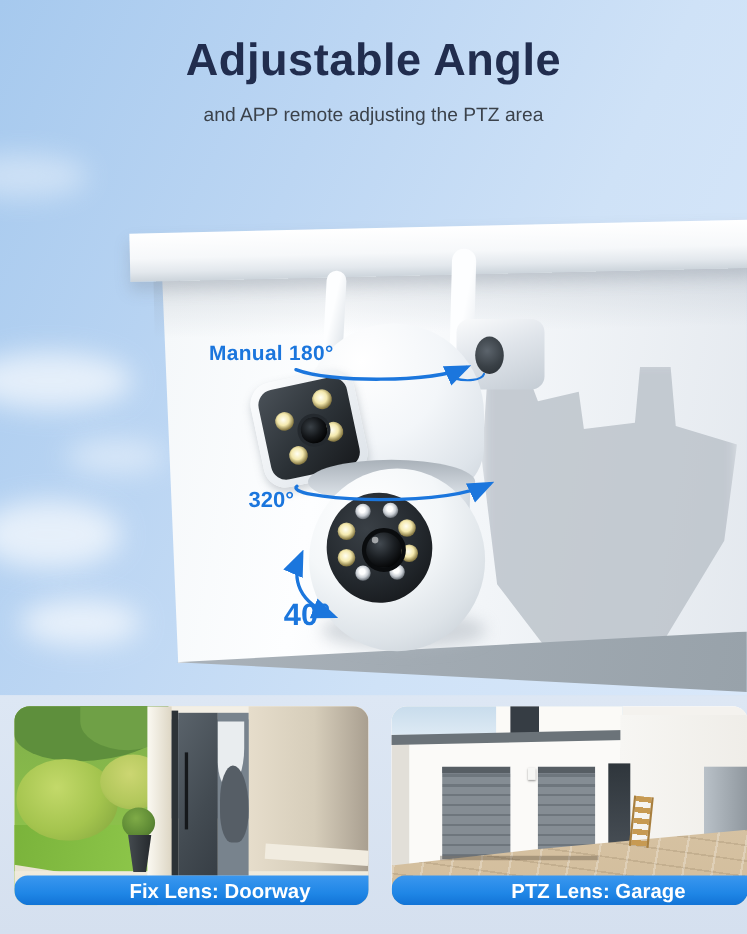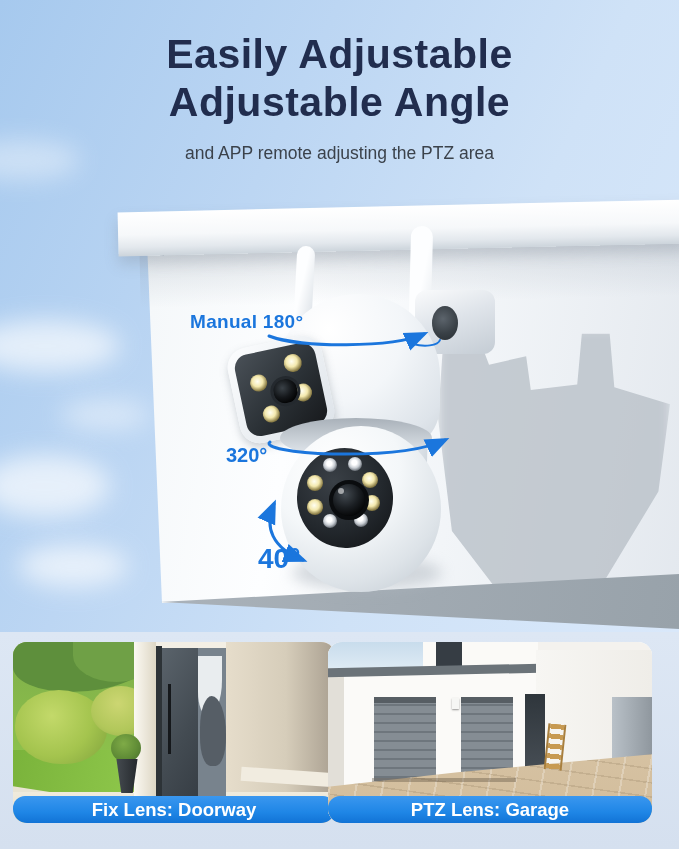--- a/index.html
+++ b/index.html
@@ -87,24 +87,24 @@
   .anno-svg{position:absolute;left:0;top:0;width:679px;height:632px;z-index:25;}
   .anno-label{position:absolute;color:var(--accent-blue,#1b76dd);font-weight:700;z-index:26;}
   .lbl-manual{left:190px;top:311px;font-size:19px;letter-spacing:.3px;text-align:center;}
   .lbl-pan{left:226px;top:444px;font-size:20px;}
   .lbl-tilt{left:258px;top:543px;font-size:28px;}
   
   .bottom{position:absolute;left:0;top:632px;width:679px;height:217px;
     background:linear-gradient(180deg,#dde7f4 0%,#d5e0ef 100%);}
   .card{position:absolute;top:642px;height:181px;border-radius:14px;overflow:hidden;background:#fff;z-index:40;}
   .card-left{left:13px;width:322px;}
-  .card-right{left:328px;width:324px;}
+  .card-right{left:356px;width:324px;}
   .caption-bar{position:absolute;left:0;bottom:0;width:100%;height:27px;border-radius:12px;
     background:linear-gradient(180deg,#3a97ef 0%,var(--caption-bar-blue,#1f86e6) 60%,#1173d6 100%);
-    color:#fff;font-size:18.5px;font-weight:700;text-align:center;line-height:27px;z-index:5;}
+    color:#fff;font-size:18.5px;font-weight:700;text-align:center;line-height:27px;z-index:5;padding-left:26px;}
   .photo{position:absolute;inset:0;}
   .photo *{position:absolute;}
   
   .dw-base{inset:0;background:linear-gradient(180deg,#e9e2d2 0%,#e2dac8 100%);}
   .dw-ceiling{left:120px;top:0;right:0;height:34px;background:#f3efe5;
     clip-path:polygon(0 0,100% 0,100% 100%,0 40%);}
   .dw-grayband{left:130px;top:12px;width:100px;height:90px;background:linear-gradient(180deg,#9aa1a7,#8d949b);}
   .dw-garden{left:0;top:0;width:130px;height:181px;background:linear-gradient(180deg,#7fae4a 0%,#8cc04b 60%,#95c857 100%);}
   .dw-canopy{left:0;top:-12px;width:140px;height:62px;background:#5e8f3c;border-radius:0 0 60% 40%;}
   .dw-canopy2{left:60px;top:-8px;width:80px;height:48px;background:#6fa046;border-radius:0 0 50% 60%;}
@@ -217,21 +217,20 @@
         <path d="M 274 504 C 264 527, 272 548, 303 560" marker-start="url(#arw)" marker-end="url(#arw)"></path>
       </g>
     </svg>
     <div class="anno-label lbl-manual">Manual 180°</div>
     <div class="anno-label lbl-pan">320°</div>
     <div class="anno-label lbl-tilt">40°</div>
   </div>
 
   <div class="header">
     <div class="title">
-      <div>Easily Adjustable</div>
       <div>Adjustable Angle</div>
     </div>
     <div class="subtitle">
       <div>and APP remote adjusting the PTZ area</div>
     </div>
   </div>
 
   <div class="bottom"></div>
 
   <div class="card card-left">

